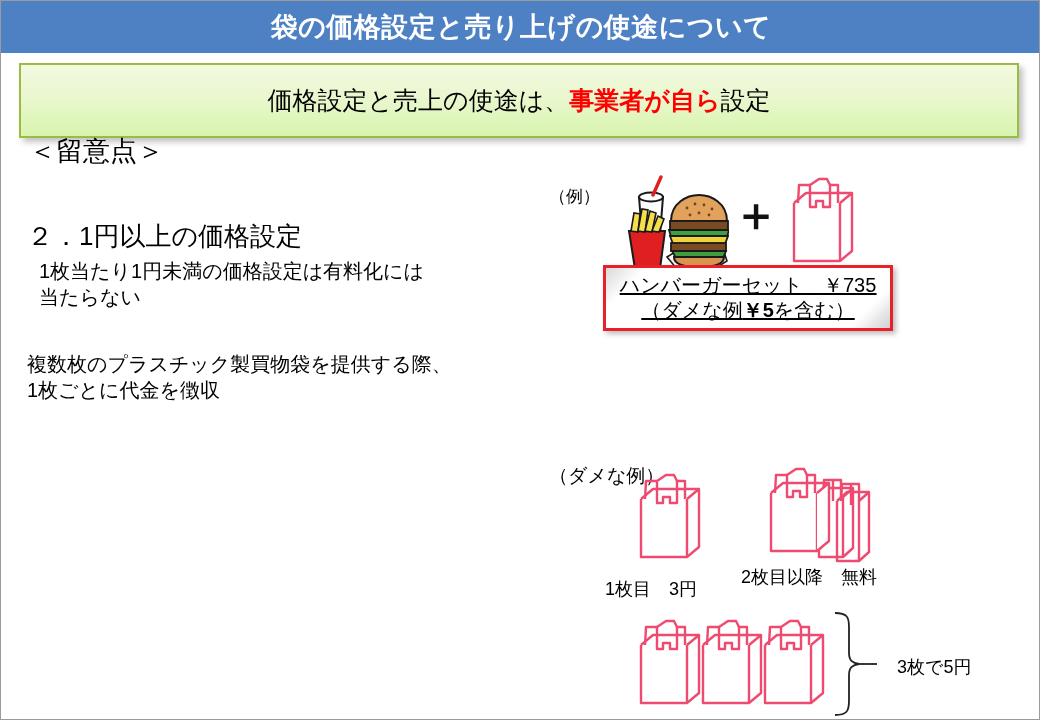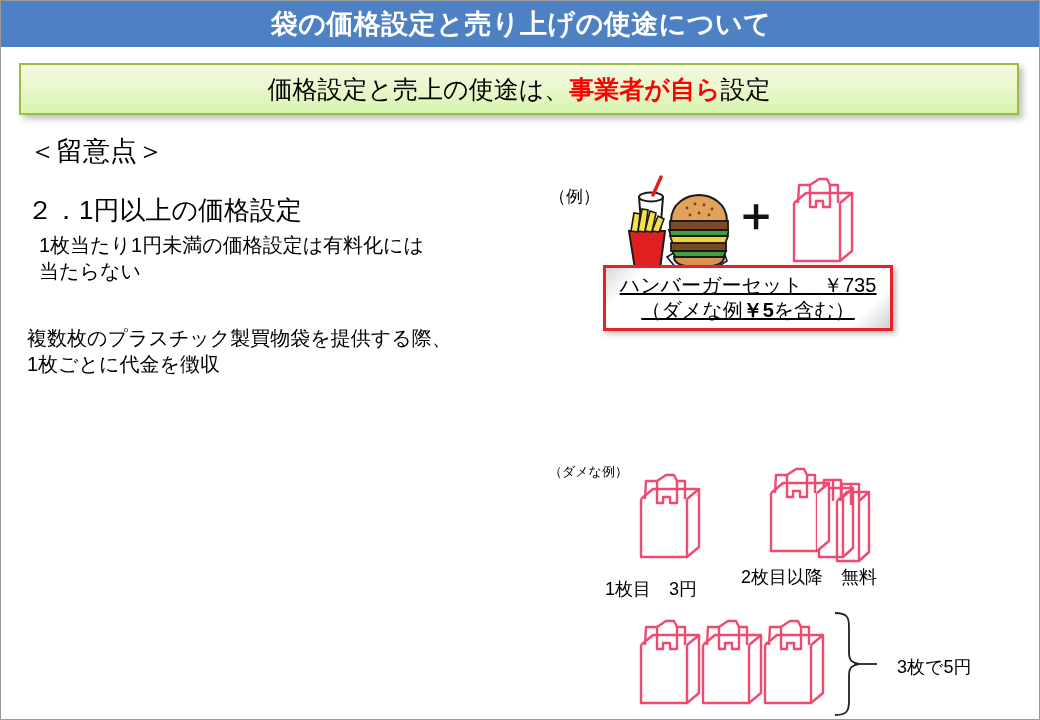--- a/index.html
+++ b/index.html
@@ -19,41 +19,41 @@
     box-sizing: border-box;
     overflow: hidden;
   }
 
   
   #title-bar {
     position: absolute;
     left: 0;
     top: 0;
     width: 1040px;
-    height: 46px;
+    height: 52px;
     background: #4e81c4;
     display: flex;
     align-items: center;
     justify-content: center;
   }
   #title-text {
     color: #ffffff;
     font-size: 27px;
     font-weight: bold;
     letter-spacing: 0.5px;
     white-space: nowrap;
   }
 
   
   #banner {
     position: absolute;
     left: 18px;
     top: 62px;
     width: 1000px;
-    height: 52px;
+    height: 75px;
     box-sizing: border-box;
     border: 2px solid #9bbb45;
     background: linear-gradient(to bottom, #f2f9e0 0%, #eaf7cf 45%, #d8f5ae 100%);
     box-shadow: 4px 4px 6px rgba(120,120,120,0.45);
     display: flex;
     align-items: center;
     justify-content: center;
   }
   #banner-text {
     font-size: 25px;
@@ -92,21 +92,21 @@
     font-size: 20px;
     color: #000;
     line-height: 1.32;
     margin: 0;
   }
   .item-body .ln { display: block; white-space: nowrap; }
   .indent { padding-left: 12px; }
 
   
   #item-1 { margin-top: 2px; }
-  #item-2 { margin-top: 28px; }
+  #item-2 { margin-top: 54px; }
   #item-3 { margin-top: 40px; }
 
   
   #right-col {
     position: absolute;
     left: 540px;
     top: 136px;
     width: 490px;
     height: 570px;
   }
@@ -178,21 +178,21 @@
     line-height: 1.25;
   }
   .u { text-decoration: underline; }
   .price-strong { font-weight: bold; }
 
   
   #bad-label {
     position: absolute;
     left: 8px;
     top: 326px;
-    font-size: 13px;
+    font-size: 19px;
     color: #000;
     white-space: nowrap;
   }
   #bad-bag-1 {
     position: absolute;
     left: 92px;
     top: 336px;
   }
   #bad-bag-group {
     position: absolute;

